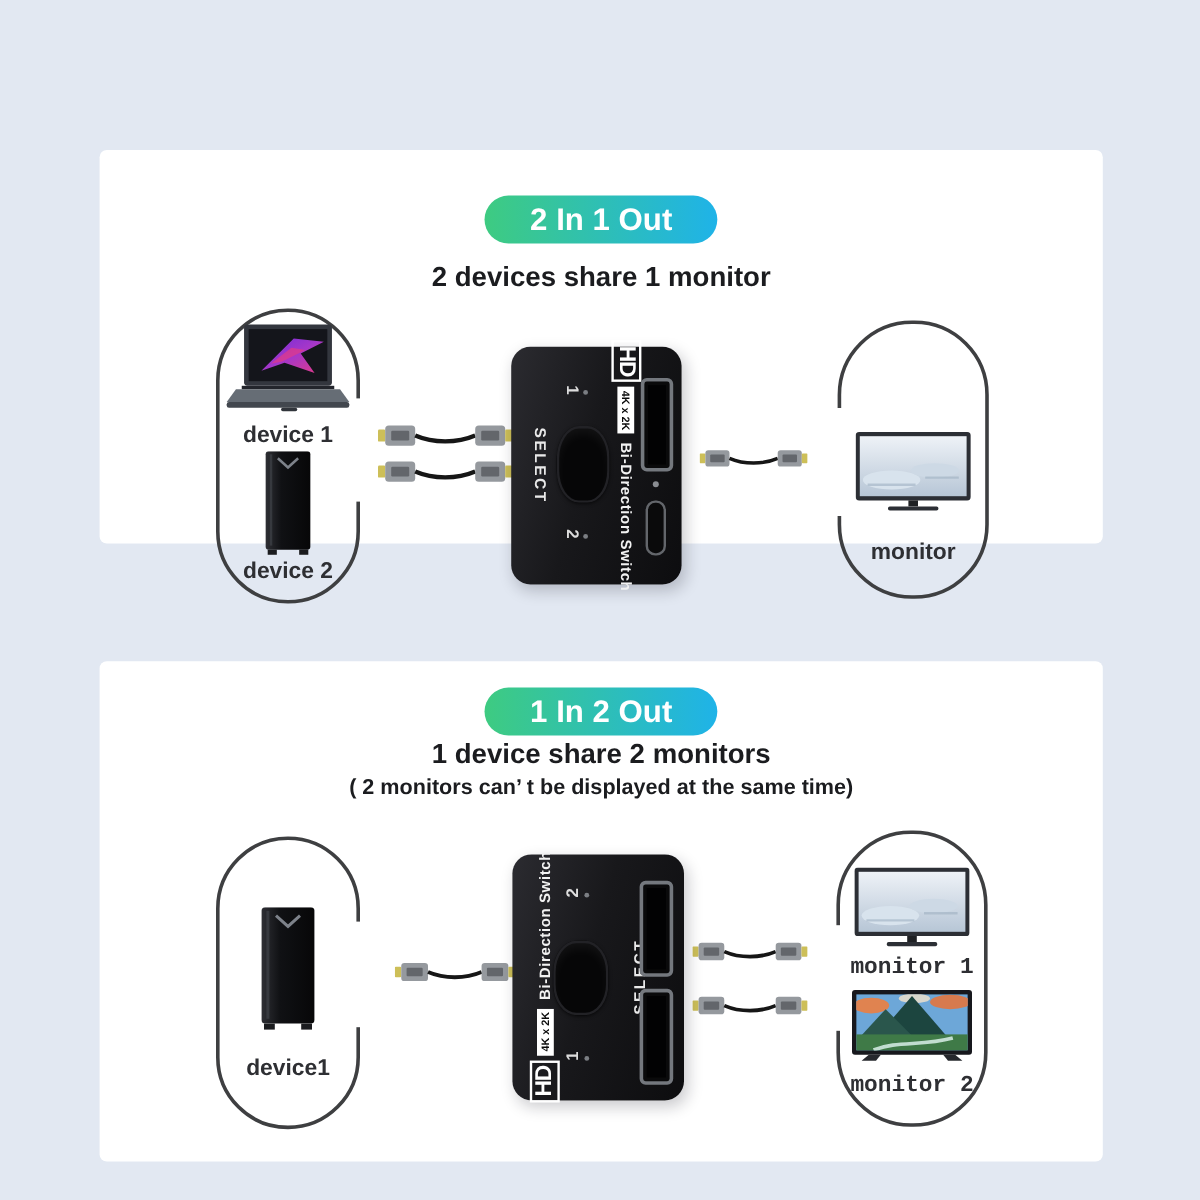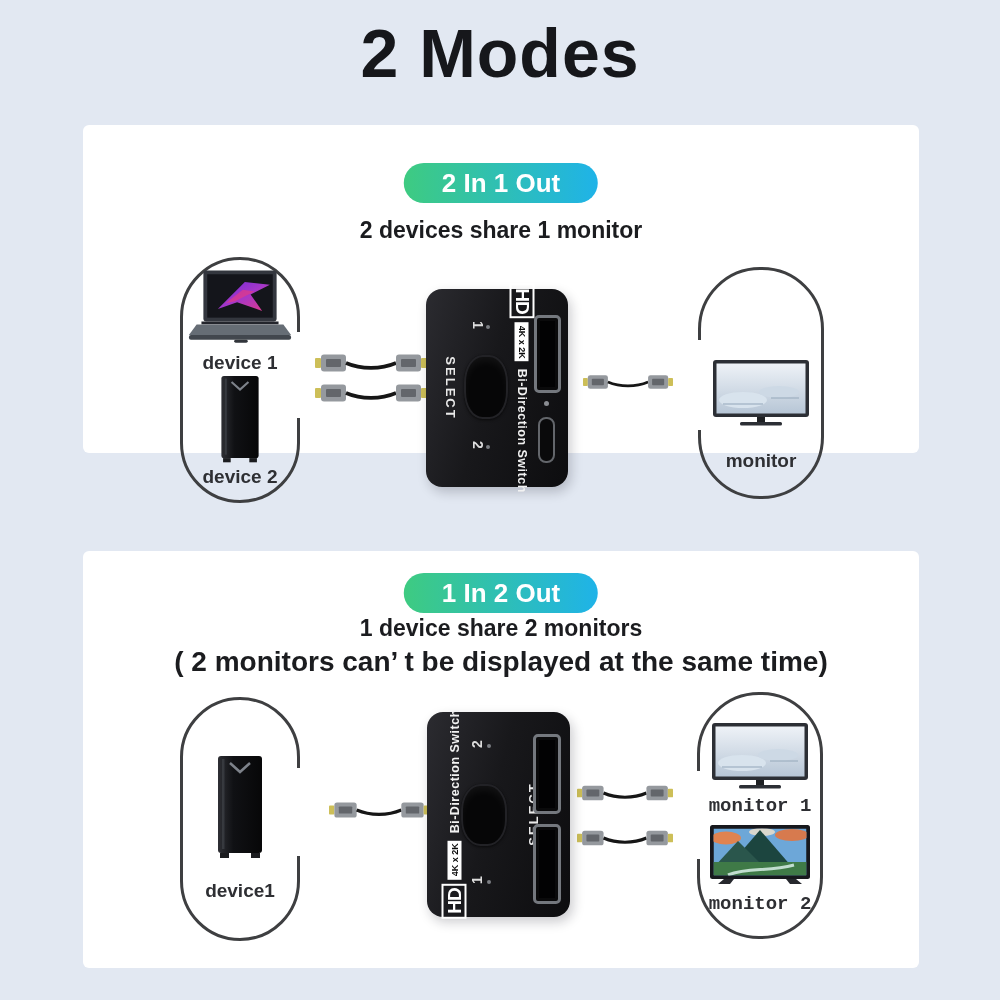--- a/index.html
+++ b/index.html
@@ -10,21 +10,21 @@
   .card{position:absolute;left:83px;width:836px;background:#fff;border-radius:6px;}
   .card1{top:125px;height:328px;}
   .card2{top:551px;height:417px;}
   .badge{position:absolute;left:50%;transform:translateX(-50%);height:40px;line-height:40px;
          padding:0 38px;border-radius:21px;color:#fff;font-size:26px;font-weight:700;white-space:nowrap;}
   .card1 .badge{top:38px;}
   .card2 .badge{top:22px;}
   .subtitle{position:absolute;width:100%;text-align:center;font-weight:600;color:#1b1c1f;font-size:23px;}
   .sub1{top:92px;}
   .sub2a{top:64px;}
-  .sub2b{top:95px;font-size:28px;}
+  .sub2b{top:95px;font-size:18px;}
   .pill{position:absolute;border:3px solid #3e3f41;border-radius:62px;box-sizing:border-box;}
   .gap-patch{position:absolute;background:#fff;}
   .gap-right{right:-5px;width:9px;}
   .gap-left{left:-5px;width:9px;}
   .pill .centered{position:absolute;left:50%;transform:translateX(-50%);}
   .item-label{position:absolute;width:100%;text-align:center;font-size:19px;font-weight:700;color:#2e2f33;}
   
   .pill-src1{left:97px;top:132px;width:120px;height:246px;}
   .pill-src1 .gap-patch{top:72px;height:86px;}
   .pill-mon1{left:615px;top:142px;width:126px;height:232px;}
@@ -88,21 +88,20 @@
   .c2a{left:232px;top:257px;width:112px;}
   .c3a{left:500px;top:246px;width:90px;}
   .c1b{left:246px;top:248px;width:100px;}
   .c2b{left:494px;top:231px;width:96px;}
   .c3b{left:494px;top:276px;width:96px;}
 </style>
 </head>
 <body>
 
 <div class="stage" style="background: rgb(226, 232, 242);">
-  <div class="title">2 Modes</div>
 
   <section class="card card1" style="background: rgb(255, 255, 255);">
     <div class="badge" style="background: linear-gradient(90deg, rgb(62, 203, 129), rgb(31, 179, 232)); color: rgb(255, 255, 255);">2 In 1 Out</div>
     <div class="subtitle sub1">2 devices share 1 monitor</div>
 
     <div class="pill pill-src1" style="border-color: rgb(62, 63, 65);">
       <div class="gap-patch gap-right" style="background: rgb(255, 255, 255);"></div>
       <svg class="centered laptop" viewBox="0 0 110 78">
         <defs>
             <linearGradient id="rog1" x1="0" y1="0" x2="1" y2="1">

